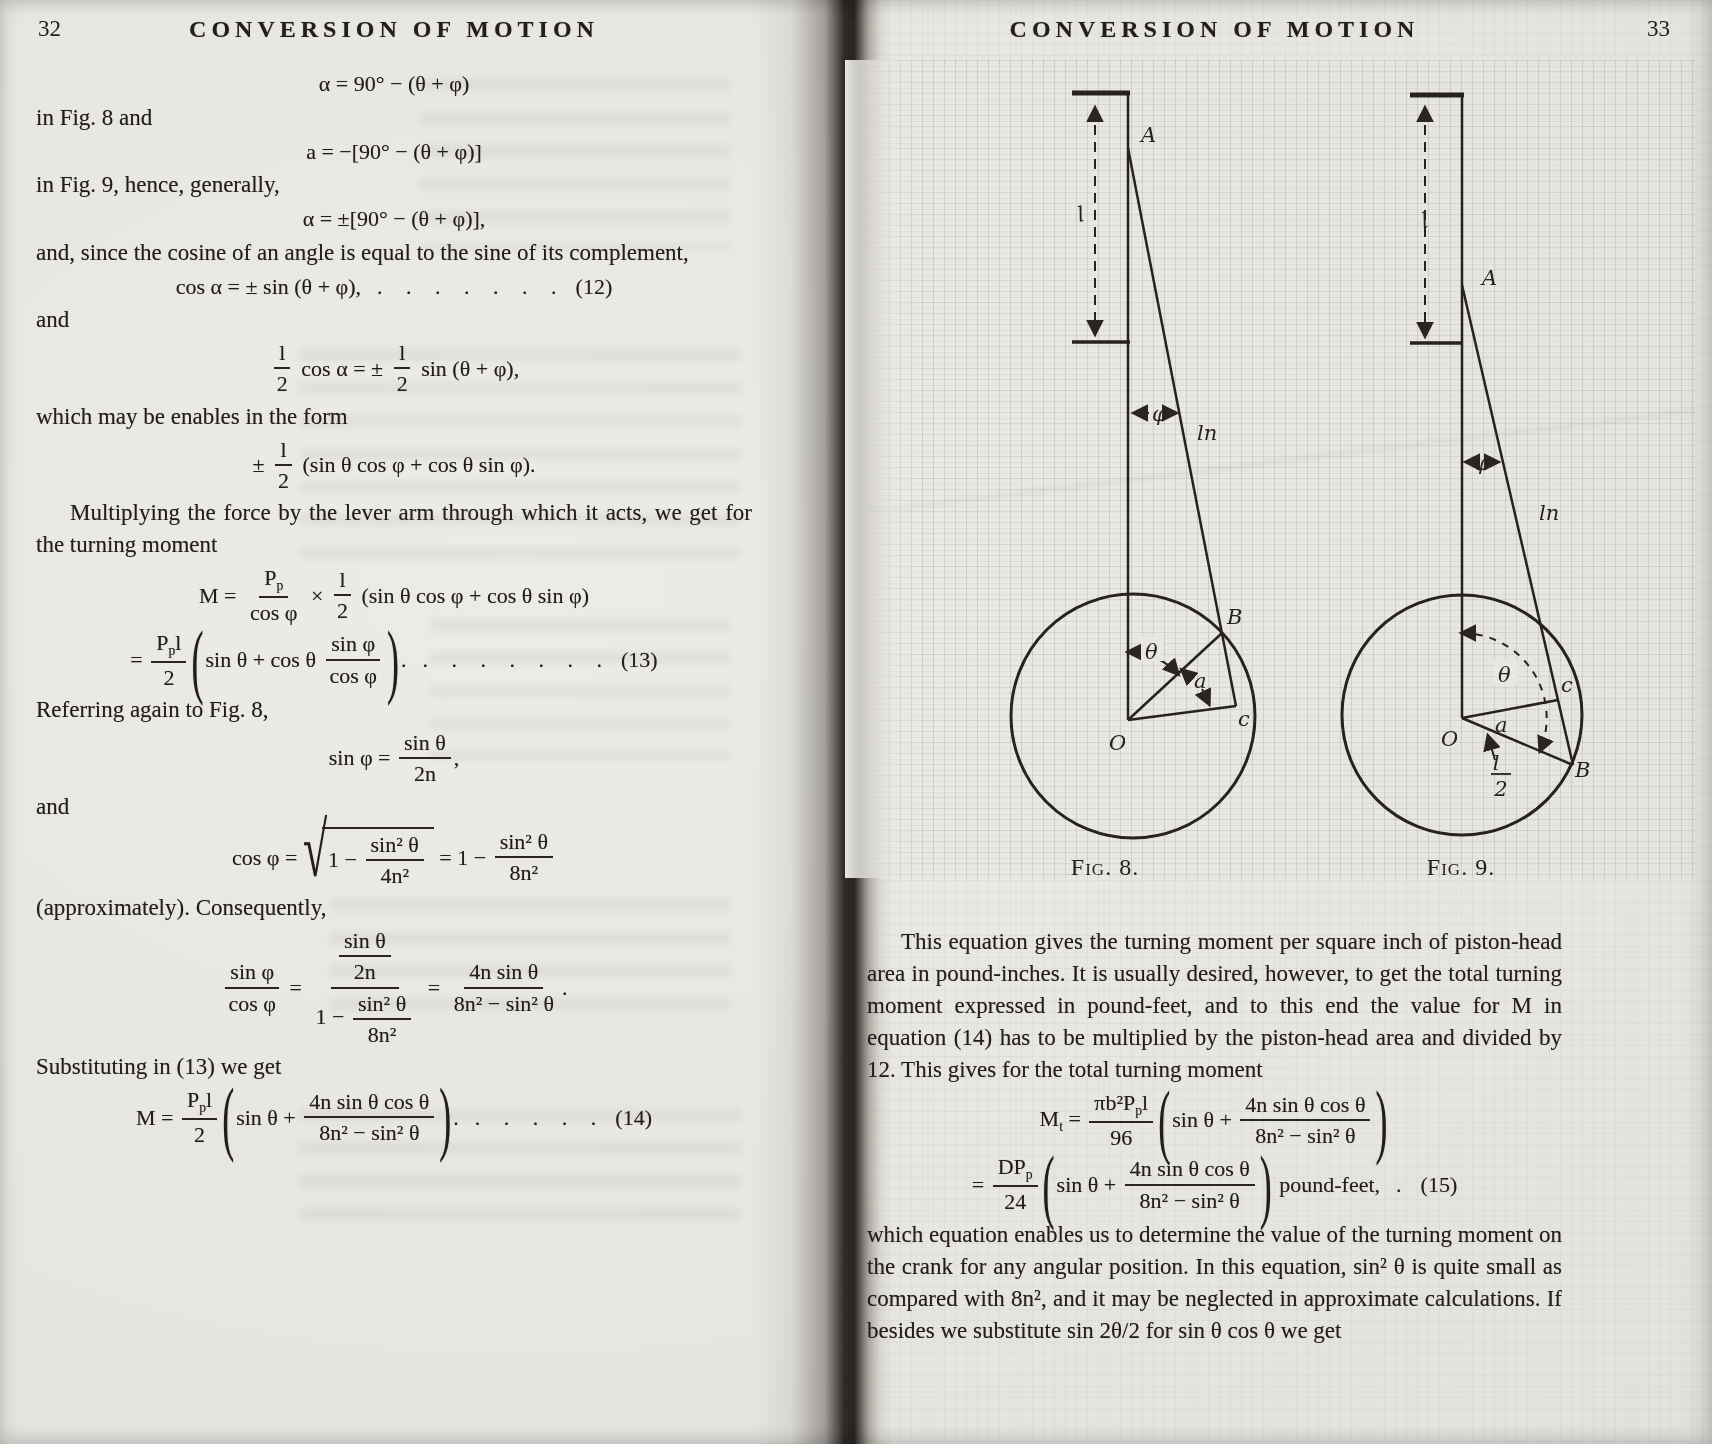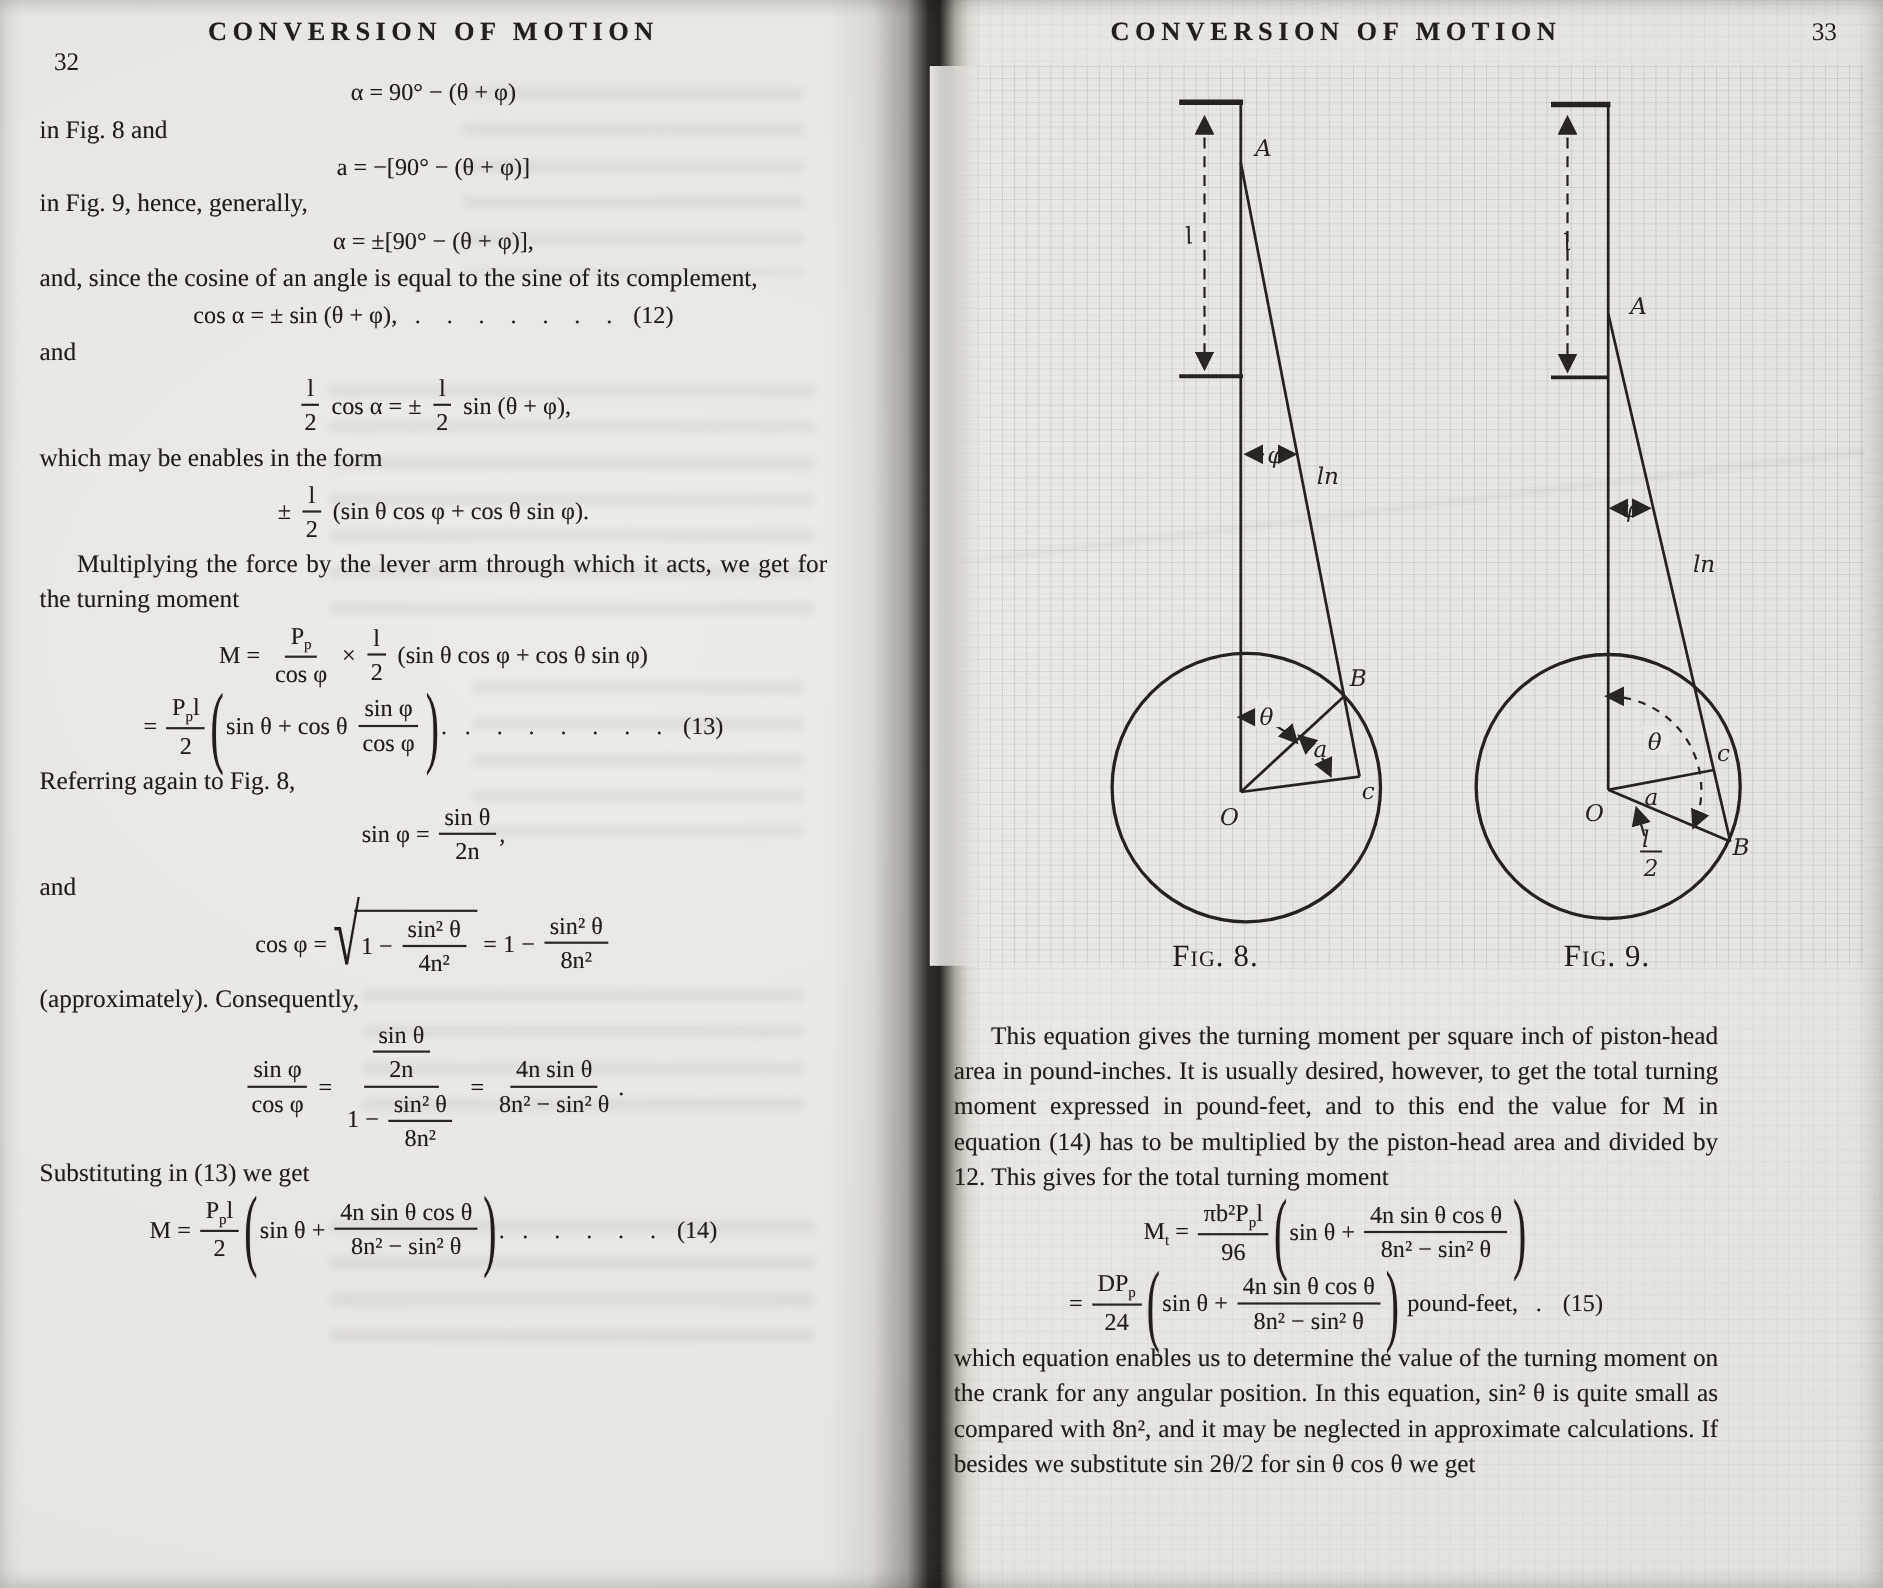--- a/index.html
+++ b/index.html
@@ -12,21 +12,21 @@
   .page.left{left:0;width:800px;padding:16px 48px 0 36px;box-sizing:border-box;}
   .page.right{left:845px;width:867px;padding:16px 150px 0 22px;box-sizing:border-box;
     background-image:
       linear-gradient(rgba(115,115,122,0.06) 1px, transparent 1px),
       linear-gradient(90deg, rgba(115,115,122,0.06) 1px, transparent 1px);
     background-size:11px 11px;}
   .page-head{position:relative;height:30px;}
   .ptitle{position:absolute;left:0;right:0;text-align:center;font-weight:bold;font-size:24px;
     letter-spacing:5px;color:#221e1a;text-shadow:0 0 1px rgba(60,50,40,.4);font-family:Liberation Serif, serif;}
   .pnum{position:absolute;top:0;font-size:23px;}
-  .pnum.pl{left:13px;margin-top:28px;}
+  .pnum.pl{left:2px;}
   .pnum.pr{right:-108px;margin-left:31px;}
   .col{position:relative;font-size:23px;line-height:32px;text-shadow:0 0 .7px rgba(60,50,40,.45);margin-top:48px;}
   .page.left .col{margin-top:24px;}
   .para{margin:4px 0;}
   .para.body{text-align:justify;}
   .para.indent{text-indent:34px;}
   
   .eq{margin:3px 0;}
   .eq-row{display:flex;align-items:center;justify-content:center;font-size:22px;line-height:1.25;margin:4px 0;white-space:pre;}
   .mt{white-space:pre;}
@@ -54,21 +54,21 @@
   
   .figs{position:relative;width:850px;height:818px;margin:14px 0 10px -22px;
     background-image:
       linear-gradient(90deg, #e9e7e2 0px, rgba(233,231,226,0) 75px),
       linear-gradient(173deg, rgba(233,231,226,0) 48.6%, rgba(90,90,95,.05) 49.3%, rgba(233,231,226,0) 50%),
       linear-gradient(rgba(112,112,120,0.15) 1px, transparent 1px),
       linear-gradient(90deg, rgba(112,112,120,0.15) 1px, transparent 1px);
     background-size:auto,auto,11px 11px,11px 11px;}
   .figs svg{position:absolute;left:0;top:0;}
   .flabel{font-family:"DejaVu Serif","Liberation Serif",serif;font-style:italic;font-size:21px;fill:#262220;}
-  .cap{position:absolute;top:794px;width:160px;text-align:center;font-variant:small-caps;font-size:28px;letter-spacing:1px;}
+  .cap{position:absolute;top:794px;width:160px;text-align:center;font-variant:small-caps;font-size:24px;letter-spacing:1px;}
   .cap8{left:180px;}
   .cap9{left:536px;}
 </style>
 </head>
 <body>
 
 <div class="book">
 
   <div class="page left">
     <div class="page-head">

